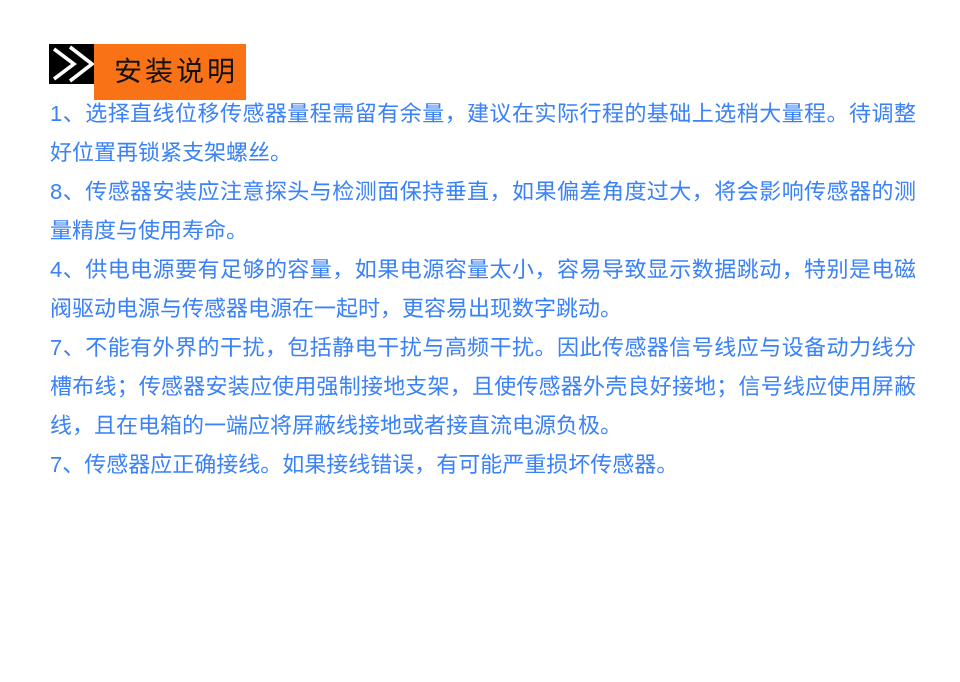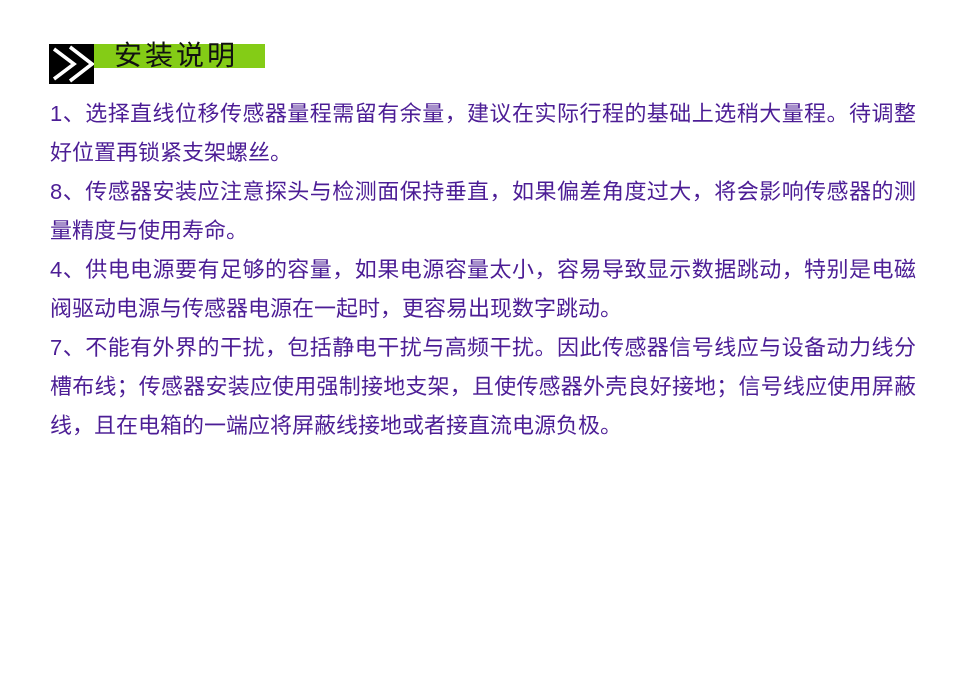--- a/index.html
+++ b/index.html
@@ -29,45 +29,45 @@
     background: #000000;
     flex: 0 0 auto;
     display: block;
   }
   .chevron-box svg {
     display: block;
     width: 45px;
     height: 40px;
   }
   .title-badge {
-    background: #84cc16;
-    height: 24px;
+    background: #f97316;
+    height: 56px;
     display: flex;
     align-items: center;
-    padding: 0 27px 0 20px;
+    padding: 0 8px 0 20px;
   }
   .title-badge .title-text {
     font-size: 28px;
     line-height: 40px;
     color: #111111;
     letter-spacing: 3px;
     white-space: nowrap;
   }
   .instructions {
     position: absolute;
     left: 50px;
     top: 94px;
     width: 866px;
   }
   .instructions p {
     margin: 0;
     padding: 0;
     font-size: 22px;
     line-height: 39px;
-    color: #4c1d95;
+    color: #3b82f6;
     text-align: justify;
     word-break: break-all;
     overflow-wrap: break-word;
   }
 </style>
 </head>
 <body>
 
 <div class="page">
 
@@ -82,15 +82,16 @@
     <span class="title-badge">
       <span class="title-text">安装说明</span>
     </span>
   </div>
 
   <div class="instructions">
     <p>1、选择直线位移传感器量程需留有余量，建议在实际行程的基础上选稍大量程。待调整好位置再锁紧支架螺丝。</p>
     <p>8、传感器安装应注意探头与检测面保持垂直，如果偏差角度过大，将会影响传感器的测量精度与使用寿命。</p>
     <p>4、供电电源要有足够的容量，如果电源容量太小，容易导致显示数据跳动，特别是电磁阀驱动电源与传感器电源在一起时，更容易出现数字跳动。</p>
     <p>7、不能有外界的干扰，包括静电干扰与高频干扰。因此传感器信号线应与设备动力线分槽布线；传感器安装应使用强制接地支架，且使传感器外壳良好接地；信号线应使用屏蔽线，且在电箱的一端应将屏蔽线接地或者接直流电源负极。</p>
+    <p>7、传感器应正确接线。如果接线错误，有可能严重损坏传感器。</p>
   </div>
 
 </div>
 
 </body></html>

